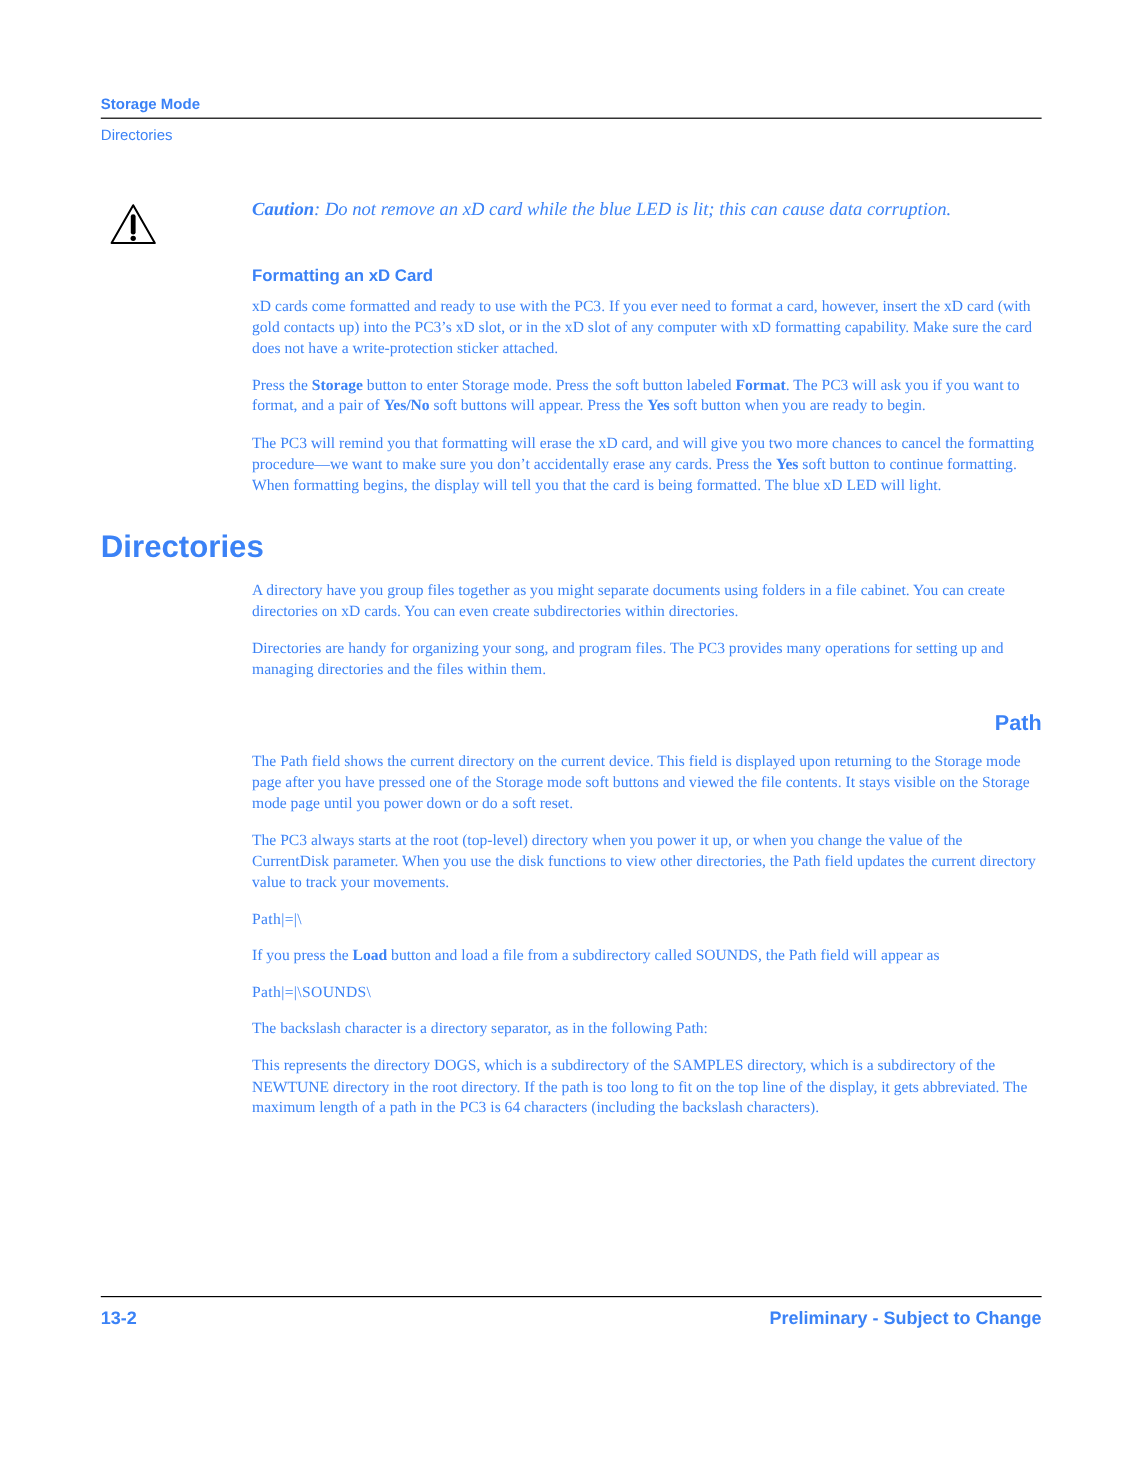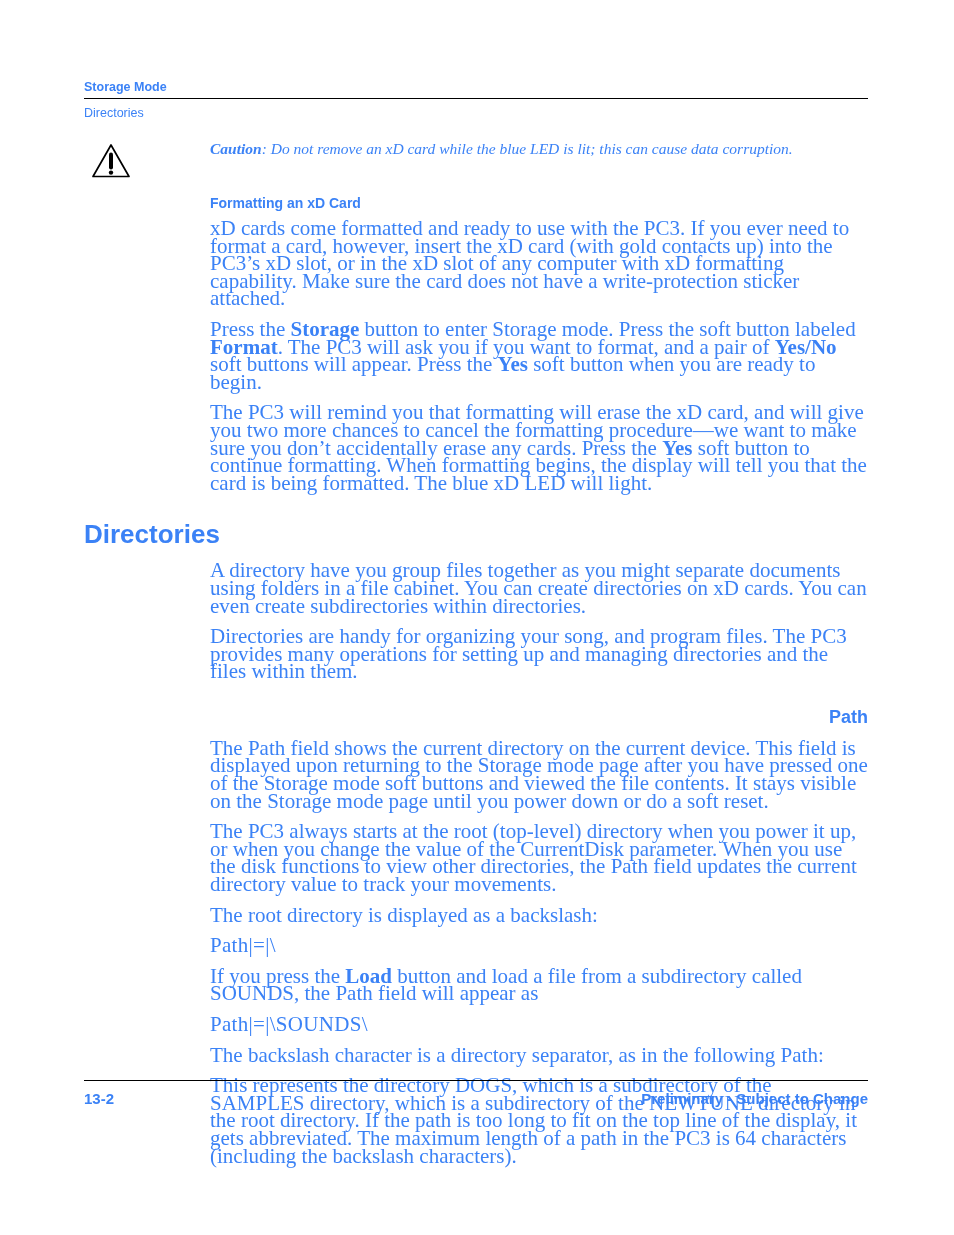--- a/index.html
+++ b/index.html
@@ -34,21 +34,21 @@
     font-family: "Liberation Sans", sans-serif;
     font-size: 12.5px;
     line-height: 14px;
     margin-top: 7px;
   }
 
   
   .caution-row {
     display: flex;
     align-items: flex-start;
-    margin-top: 20px;
+    margin-top: 46px;
   }
   .icon-cell {
     flex: 0 0 126px;
     padding-left: 7px;
     box-sizing: border-box;
   }
   .caution-svg { display: block; margin-top: 3px; }
   .caution-text {
     margin: 0;
     flex: 1;
@@ -61,21 +61,21 @@
   .body-block { margin-left: 126px; }
   .h3 {
     font-family: "Liberation Sans", sans-serif;
     font-weight: bold;
     font-size: 14px;
     line-height: 16px;
     margin: 16px 0 9px 0;
   }
   .para {
     margin: 0 0 13px 0;
-    font-size: 21px;
+    font-size: 13px;
     line-height: 17.6px;
     max-width: 660px;
   }
   .para:last-child { margin-bottom: 0; }
   .code { letter-spacing: 0.3px; }
   .b { font-weight: bold; }
 
   .h1 {
     font-family: "Liberation Sans", sans-serif;
     font-weight: bold;
@@ -143,21 +143,20 @@
     <h1 class="h1">Directories</h1>
     <section class="body-block">
       <p class="para">A directory have you group files together as you might separate documents using folders in a file cabinet. You can create directories on xD cards. You can even create subdirectories within directories.</p>
       <p class="para">Directories are handy for organizing your song, and program files. The PC3 provides many operations for setting up and managing directories and the files within them.</p>
     </section>
 
     <h2 class="h2">Path</h2>
     <section class="body-block">
       <p class="para">The Path field shows the current directory on the current device. This field is displayed upon returning to the Storage mode page after you have pressed one of the Storage mode soft buttons and viewed the file contents. It stays visible on the Storage mode page until you power down or do a soft reset.</p>
       <p class="para">The PC3 always starts at the root (top-level) directory when you power it up, or when you change the value of the CurrentDisk parameter. When you use the disk functions to view other directories, the Path field updates the current directory value to track your movements.</p>
-      <p class="para">The root directory is displayed as a backslash:</p>
       <p class="para code">Path|=|\</p>
       <p class="para"><span>If you press the </span><span class="b">Load</span><span> button and load a file from a subdirectory called SOUNDS, the Path field will appear as</span></p>
       <p class="para code">Path|=|\SOUNDS\</p>
       <p class="para">The backslash character is a directory separator, as in the following Path:</p>
       <p class="para">This represents the directory DOGS, which is a subdirectory of the SAMPLES directory, which is a subdirectory of the NEWTUNE directory in the root directory. If the path is too long to fit on the top line of the display, it gets abbreviated. The maximum length of a path in the PC3 is 64 characters (including the backslash characters).</p>
     </section>
 
   </div>
 
   <div class="footer">

